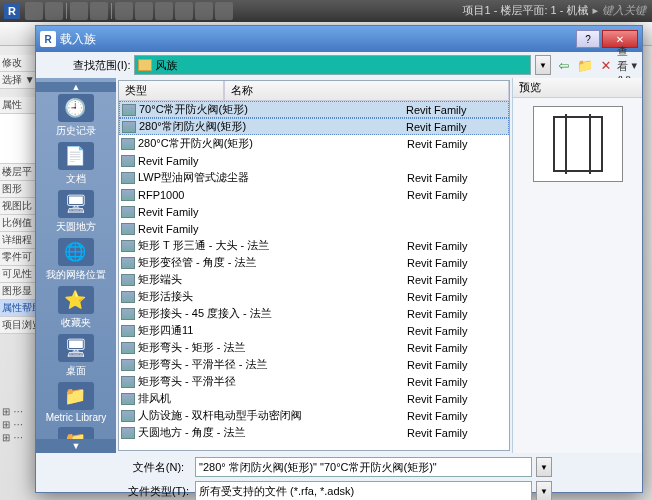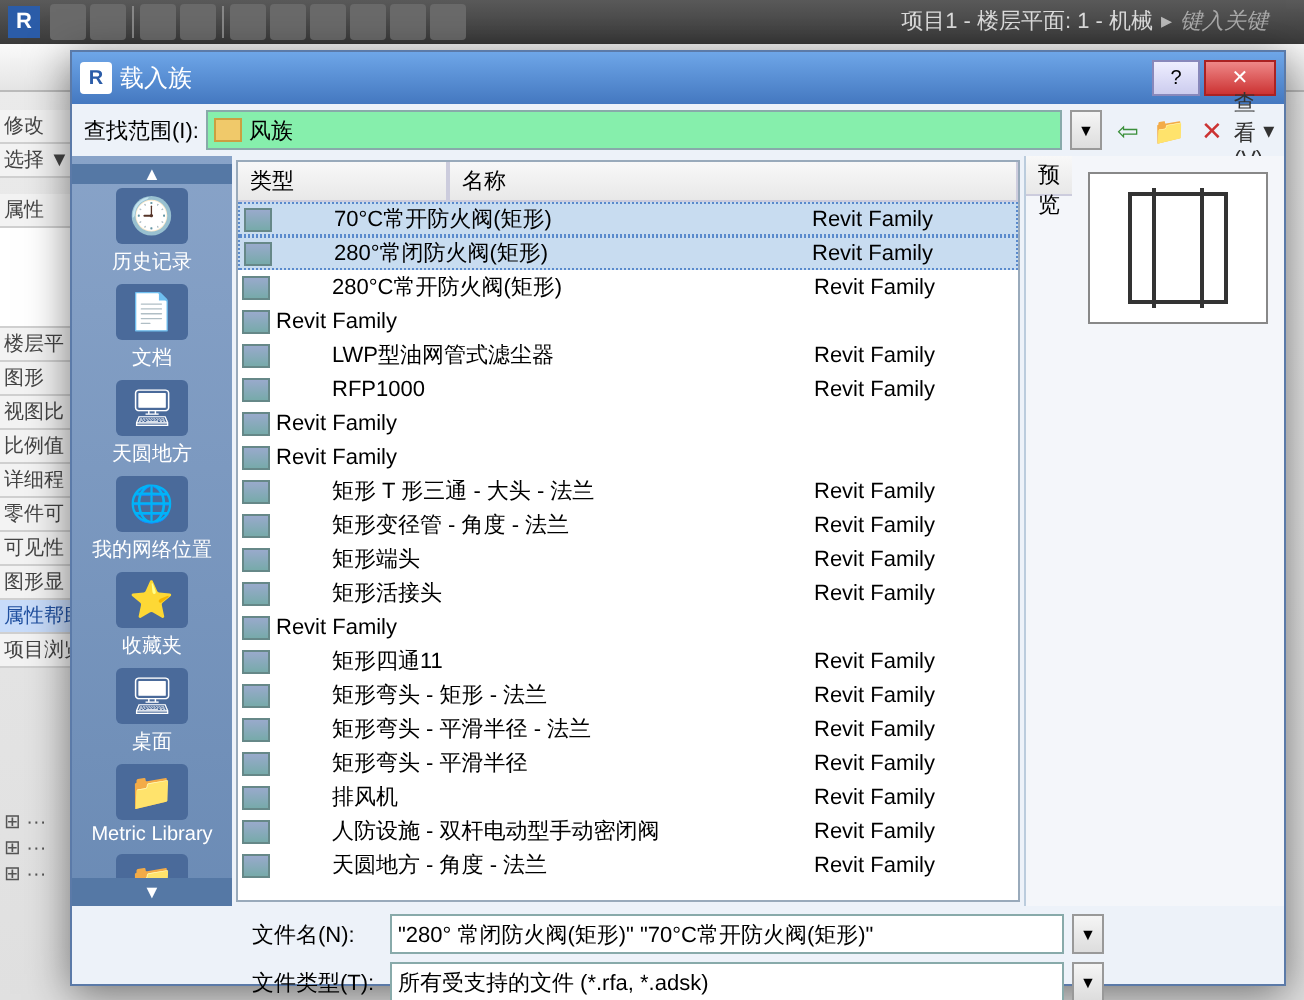--- a/index.html
+++ b/index.html
@@ -3,37 +3,37 @@
 <meta charset="utf-8">
 <style>
 * { box-sizing: border-box; margin: 0; padding: 0; font-family: "Microsoft YaHei", SimSun, sans-serif; }
 body { width: 652px; height: 500px; background: #e8e8e8; overflow: hidden; position: relative; font-size: 11px; }
 
 .revit-bg { position: absolute; top: 0; left: 0; width: 100%; height: 100%; background: linear-gradient(#ececec, #e0e0e0); }
 .ribbon-strip { height: 22px; background: linear-gradient(#5a5a5a, #3a3a3a); display: flex; align-items: center; padding: 0 4px; }
 .ribbon-strip .app-logo { width: 16px; height: 16px; background: #2b5ca8; margin-right: 4px; display:flex; align-items:center; justify-content:center; color:#fff; font-weight:bold; font-size:11px;}
 .ribbon-icon { width: 18px; height: 18px; margin: 0 1px; background: #6a6a6a; border-radius:2px; }
 .ribbon-sep { width:1px; height:16px; background:#888; margin:0 2px;}
-.breadcrumb { position:absolute; right:18px; top:3px; color:#ddd; font-size:11px; display:flex; align-items:center; gap:4px;}
+.breadcrumb { position:absolute; right:6px; top:3px; color:#ddd; font-size:11px; display:flex; align-items:center; gap:4px;}
 .breadcrumb .tri { color:#bbb; }
 .search-hint { font-style:italic; color:#aaa;}
 
 .second-strip { height:24px; background:linear-gradient(#fafafa,#e5e5e5); border-bottom:1px solid #bbb; }
 
 .dialog { position: absolute; left: 35px; top: 25px; width: 608px; height: 468px; background: #edf2f9; border: 1px solid #5b7aa8; box-shadow: 0 4px 20px rgba(0,0,0,0.5); }
 .titlebar { height: 26px; background: linear-gradient(#6ea6e8, #4478c0); display:flex; align-items:center; padding:0 4px; }
 .titlebar .tb-logo { width:16px; height:16px; background:#fff; border-radius:2px; display:flex; align-items:center; justify-content:center; color:#2b5ca8; font-weight:bold; font-size:10px; margin-right:4px;}
 .titlebar .tb-title { color:#fff; font-size:12px; flex:1;}
 .tb-btn { width: 36px; height: 18px; margin-left:2px; background: linear-gradient(#f9d9d9,#e8a8a8); border:1px solid #b85; display:flex; align-items:center; justify-content:center; font-size:10px; }
 .tb-btn.close { background: linear-gradient(#e88,#c33); color:#fff; border-color:#a22;}
 .tb-btn.help { background: linear-gradient(#eef,#cce); border-color:#88b; width:24px;}
 
 .path-row { height: 26px; display: flex; align-items: center; padding: 2px 6px; gap:4px; }
-.path-row label { font-size:11px; }
-.path-dd { flex:1; height:20px; border:1px solid #8aa; background:#86efac; padding:1px 3px; display:flex; align-items:center; font-size:11px;text-align:center; }
+.path-row label { font-size:11px;margin-left:31px; }
+.path-dd { flex:1; height:20px; border:1px solid #8aa; background:#14b8a6; padding:1px 3px; display:flex; align-items:center; font-size:11px;text-align:center; }
 .path-dd .folder { width:14px; height:12px; background:#f0c96a; border:1px solid #caa040; margin-right:3px;}
 .dd-arrow { width:16px; height:20px; background:linear-gradient(#f5f5f5,#ddd); border:1px solid #999; display:flex; align-items:center; justify-content:center; font-size:8px;}
 .nav-icons { display:flex; gap:3px; align-items:center;}
 .nav-icons .ic { width:18px; height:18px; display:flex; align-items:center; justify-content:center; font-size:13px;}
 .ic.back { color:#3a8f3a;}
 .ic.folder { color:#caa040;}
 .ic.del { color:#c33;}
 .ic.view { color:#333; font-size:11px;}
 
 .dialog-body { display: flex; height: 375px; }
@@ -44,35 +44,35 @@
 
 .file-area { flex:1; display:flex; flex-direction:column; background:#fff; border:1px solid #9ab; margin:2px;}
 .file-header { height:20px; display:flex; border-bottom:1px solid #ccd; background:linear-gradient(#f8f8f8,#e8e8e8);}
 .file-header .col { padding:2px 6px; font-size:11px; border-right:1px solid #ccd;}
 .col-name { flex:1; border-left:1px solid #ccd;}
 .col-type { width:105px;}
 .file-list { flex:1; overflow-y:auto; overflow-x:hidden;}
 .file-row { height:17px; display:flex; align-items:center; padding:0 2px; font-size:11px; cursor:default;}
 .file-row.selected { background:#c8dcf0; border:1px dotted #5a8acc;}
 .file-row .ficon { width:14px; height:12px; background:linear-gradient(#9ac,#7aa); margin-right:3px; border:1px solid #688; flex-shrink:0;}
-.file-row .fname { flex:1; white-space:nowrap; overflow:hidden; text-overflow:ellipsis;margin-left:28px;}
+.file-row .fname { flex:1; white-space:nowrap; overflow:hidden; text-overflow:ellipsis;}
 .file-row .ftype { width:100px; white-space:nowrap;}
 
-.preview-area { width:130px; background:#f4f6fa; border-left:1px solid #bcd; display:flex; flex-direction:row;}
+.preview-area { width:130px; background:#f4f6fa; border-left:1px solid #bcd; display:flex; flex-direction:column;}
 .preview-header { height:20px; padding:2px 6px; font-size:11px; border-bottom:1px solid #ccd; background:linear-gradient(#f8f8f8,#e8e8e8);}
 .preview-content { flex:1; padding:8px; display:flex; align-items:flex-start; justify-content:center;}
 .preview-thumb { width:90px; height:76px; background:#fff; border:1px solid #888; display:flex; align-items:center; justify-content:center; position:relative;}
 .preview-thumb .damper { width:50px; height:56px; border:2px solid #333; position:relative;}
 .preview-thumb .damper::before, .preview-thumb .damper::after { content:''; position:absolute; top:-4px; bottom:-4px; width:2px; background:#333;}
 .preview-thumb .damper::before { left:10px;}
 .preview-thumb .damper::after { right:10px;}
 
 .bottom-inputs { padding:4px 90px 2px 90px; }
 .input-row { display:flex; align-items:center; margin-bottom:4px; gap:4px;}
-.input-row label { width:65px; font-size:11px; text-align:left;}
+.input-row label { width:65px; font-size:11px; text-align:center;}
 .input-row .input-box { flex:1; height:20px; border:1px solid #8aa; background:#fff; padding:1px 3px; font-size:11px; display:flex; align-items:center;}
 
 ::-webkit-scrollbar { width:15px;}
 ::-webkit-scrollbar-track { background:#eef2f8;}
 ::-webkit-scrollbar-thumb { background:linear-gradient(90deg,#c5d5ea,#a8bcd8); border:1px solid #8aa; border-radius:2px;}
 ::-webkit-scrollbar-button { height:15px; background:linear-gradient(#e8eef6,#c8d5e8); border:1px solid #8aa;}
 
 .panels-bg { position:absolute; left:0; top:55px; width:48px; font-size:10px; color:#444;}
 .panels-bg div { padding:1px 2px; border-bottom:1px solid #d0d0d0; background:#f3f3f3;}
 .blue-row { background:#c8dcfa !important; color:#2050a0;}
@@ -248,20 +248,21 @@
             <div class="fname">矩形端头</div>
             <div class="ftype">Revit Family</div>
           </div>
           <div class="file-row">
             <div class="ficon"></div>
             <div class="fname">矩形活接头</div>
             <div class="ftype">Revit Family</div>
           </div>
           <div class="file-row">
             <div class="ficon"></div>
+            <div class="fname">矩形接头 - 45 度接入 - 法兰</div>
             <div class="ftype">Revit Family</div>
           </div>
           <div class="file-row">
             <div class="ficon"></div>
             <div class="fname">矩形四通11</div>
             <div class="ftype">Revit Family</div>
           </div>
           <div class="file-row">
             <div class="ficon"></div>
             <div class="fname">矩形弯头 - 矩形 - 法兰</div>

